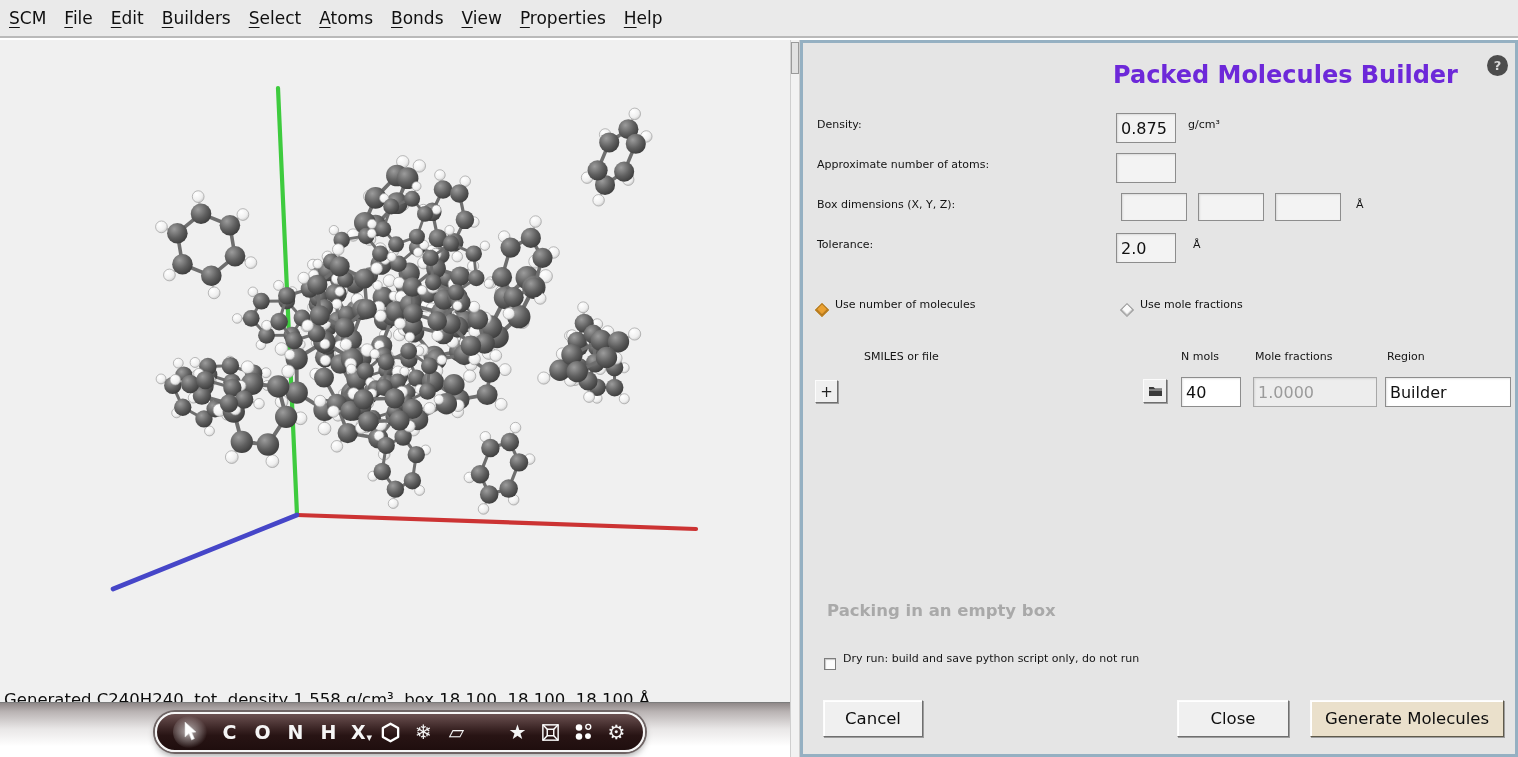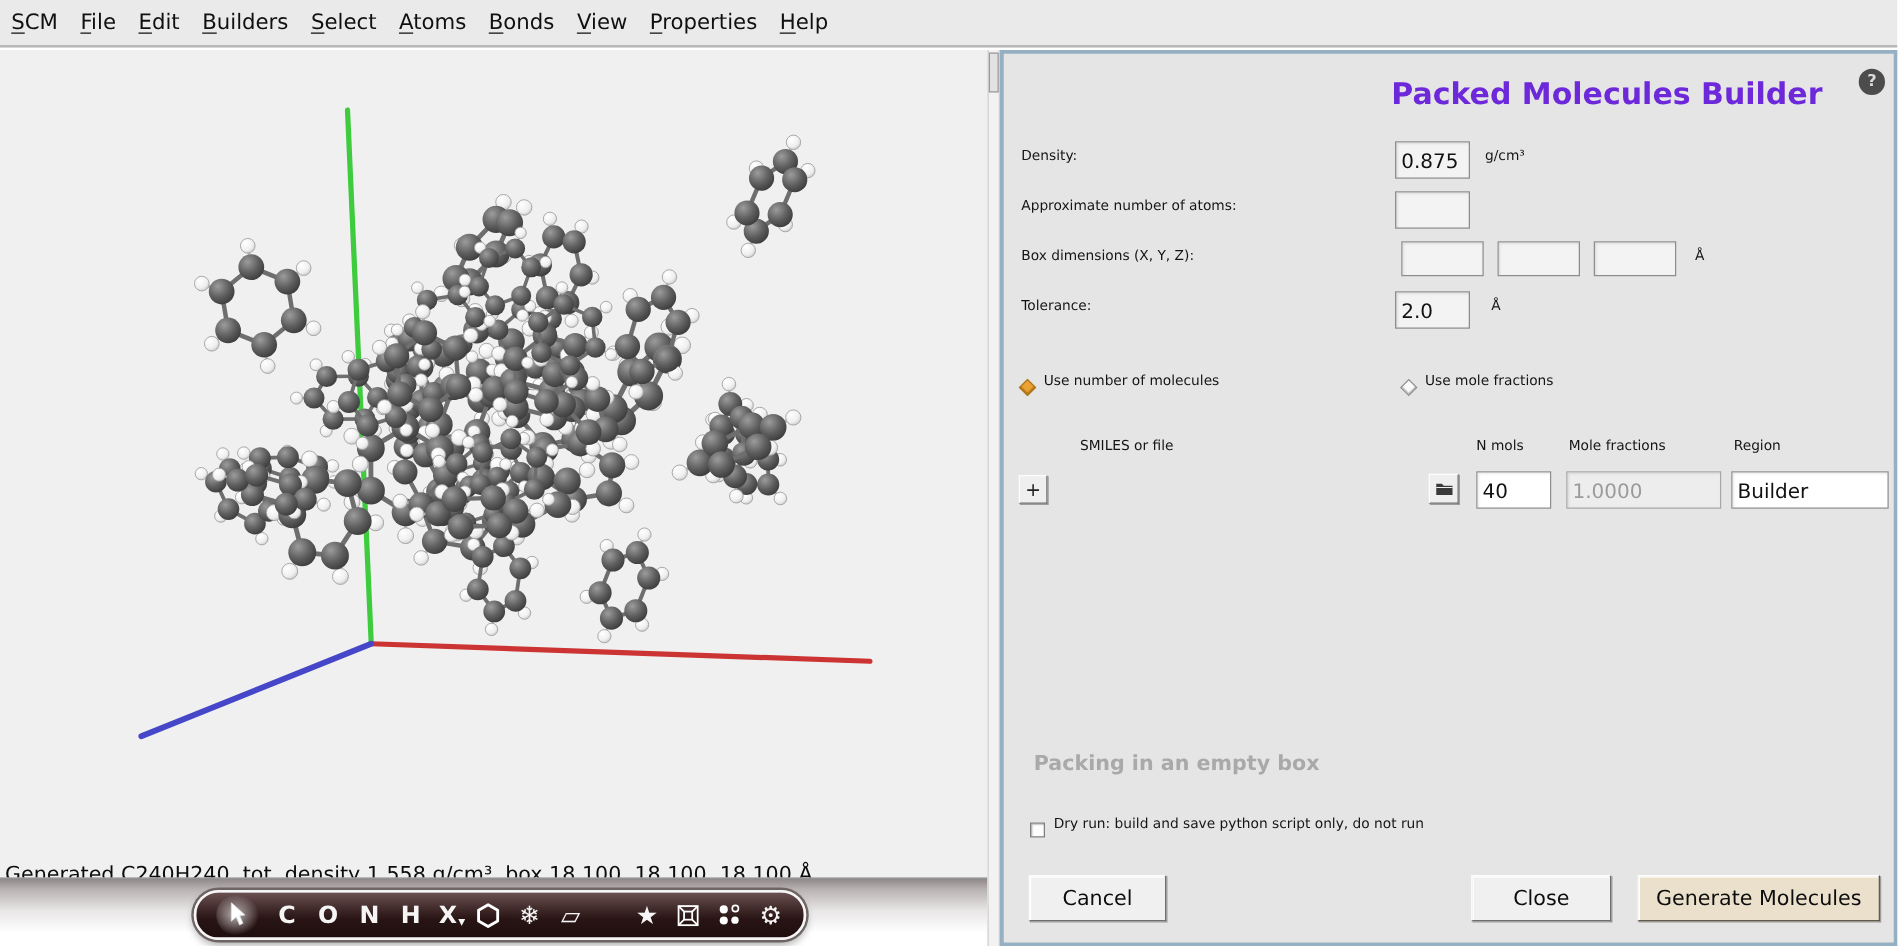--- a/index.html
+++ b/index.html
@@ -1255,17 +1255,17 @@
     </div>
     <input class="tkfield white" style="left: 378px; top: 334px; width: 60px;" value="40">
     <input class="tkfield dim" style="left: 450px; top: 334px; width: 124px;" disabled="" value="1.0000">
     <input class="tkfield white" style="left: 582px; top: 334px; width: 126px;" value="Builder">
 
     <div class="info-gray" style="left:24px; top:558px;">Packing in an empty box</div>
 
     <span class="checkbox" style="left:21px; top:615px;"></span>
     <div class="lbl" style="left:40px; top:609px;">Dry run: build and save python script only, do not run</div>
 
-    <div class="tkbtn" style="left:20px; top:657px; width:110px;">Cancel</div>
+    <div class="tkbtn" style="left:20px; top:657px; width:100px;">Cancel</div>
     <div class="tkbtn" style="left:374px; top:657px; width:112px;">Close</div>
     <div class="tkbtn accent" style="left:507px; top:657px; width:194px;">Generate Molecules</div>
   </div>
 </div>
 
 </body></html>

